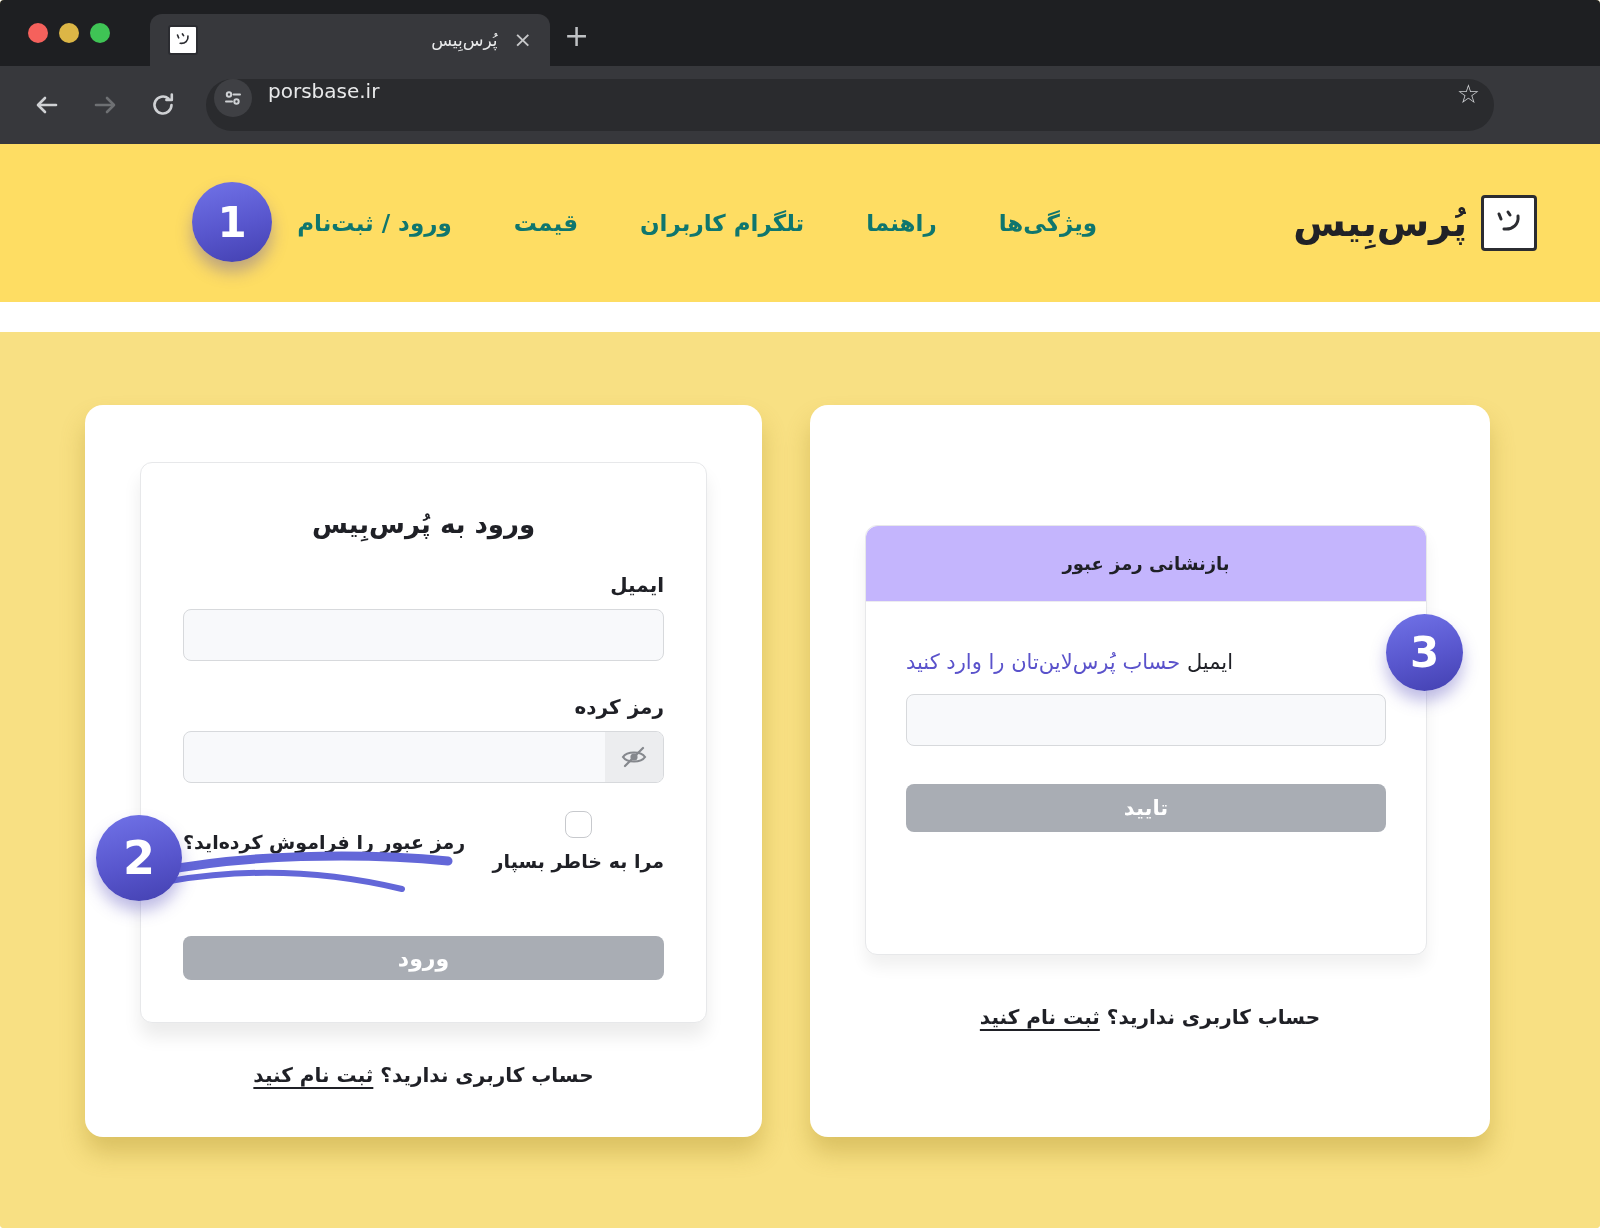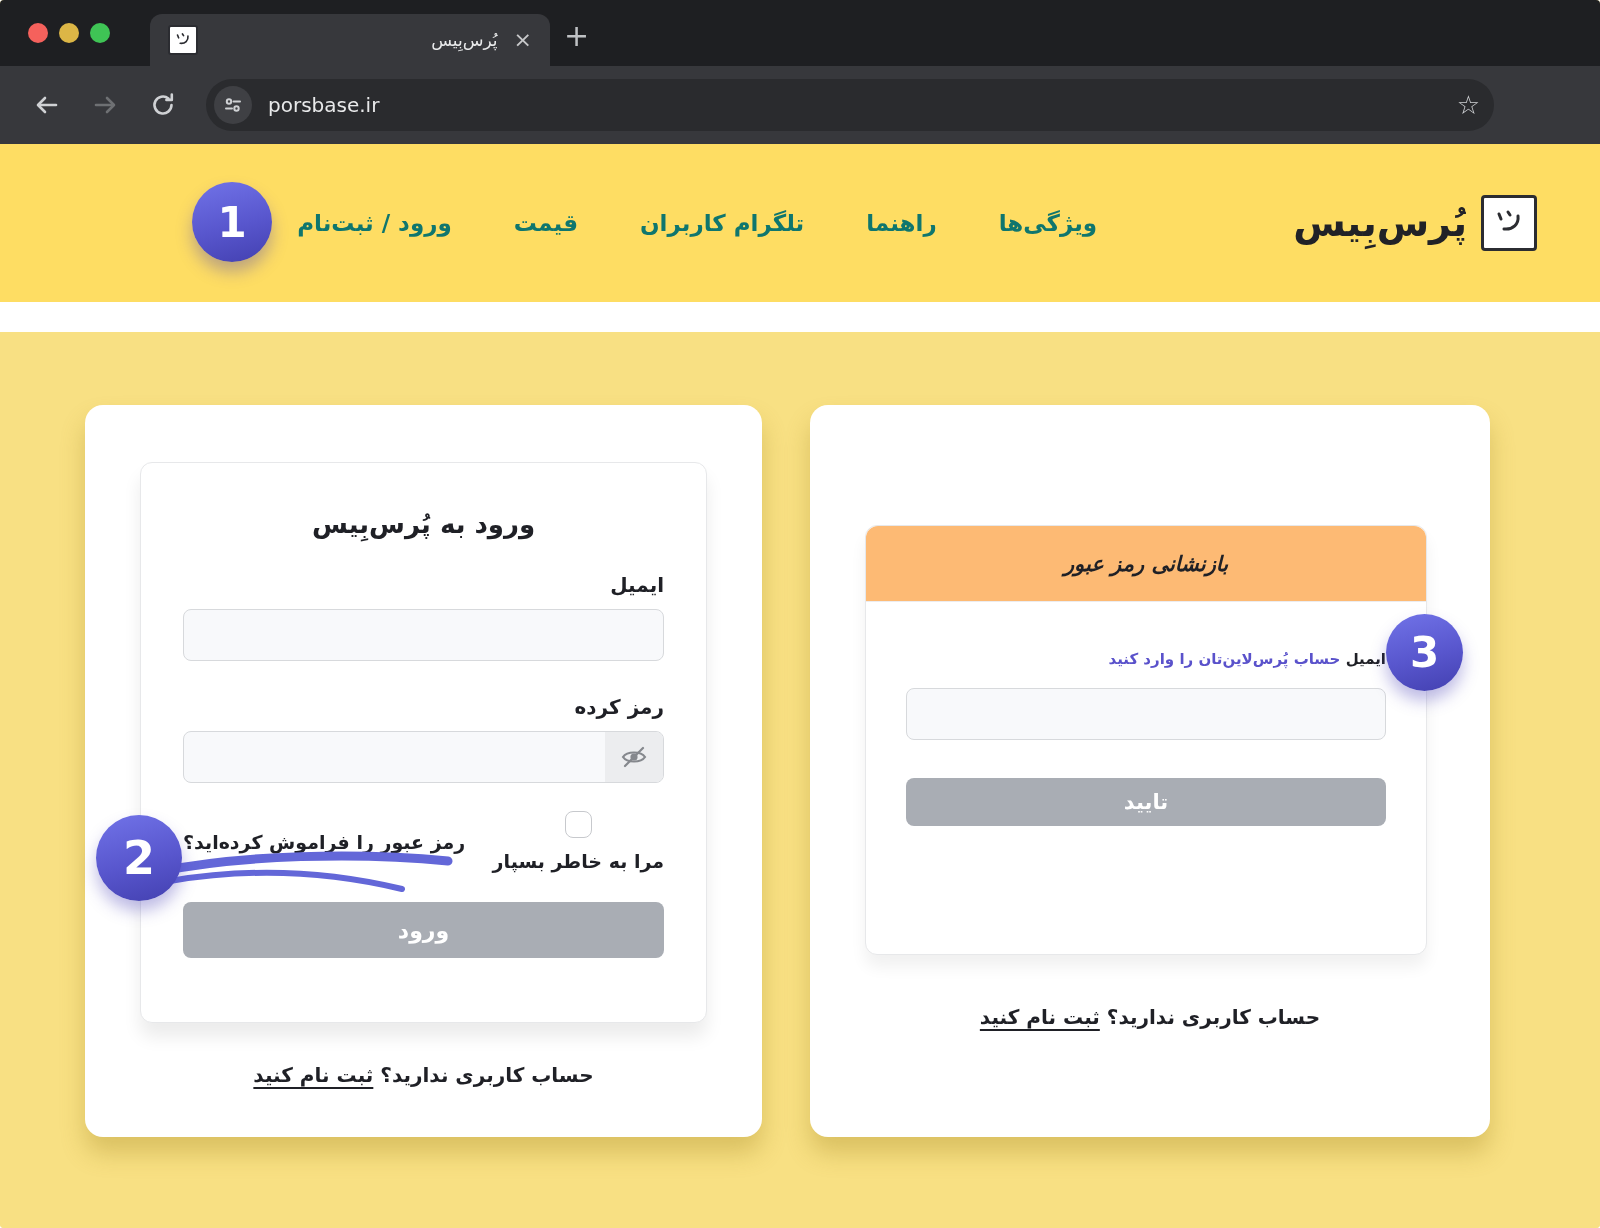--- a/index.html
+++ b/index.html
@@ -19,21 +19,21 @@
          border-radius:12px 12px 0 0; display:flex; align-items:center; gap:16px; padding:0 18px; }
   .favicon { width:30px; height:30px; background:#ffffff; border:2px solid #2b2c31; border-radius:3px;
              display:flex; align-items:center; justify-content:center; margin-right:auto; }
   .tab-title { color:#e8e9ea; font-size:17px; }
   .tab-close { color:#c7c8ca; font-size:22px; line-height:1; cursor:default; }
   .newtab { position:absolute; left:564px; top:18px; font-size:30px; color:#bfc1c4; }
 
   .toolbar { height:78px; background:#37383c; display:flex; align-items:center; padding-left:18px; }
   .navbtn { width:58px; display:flex; justify-content:center; align-items:center; }
   .omnibox { margin-left:14px; width:1288px; height:52px; border-radius:26px; background:#2a2b2e;
-             display:flex; align-items:center; padding:0 14px 0 8px; }
+             display:flex; padding:0 14px 0 8px; }
   .site-info { width:38px; height:38px; border-radius:50%; background:#3f4044;
                display:flex; align-items:center; justify-content:center; }
   .url { color:#e8e9ea; font-size:20px; margin-left:16px; flex:1; text-align:left; }
   .star { font-size:26px; color:#cfd1d4; }
 
   
   .site-header { height:158px; background:#fedd63; display:flex; direction:rtl; align-items:center; padding:0 63px; }
   .brand { display:flex; align-items:center; gap:14px; }
   .brand-icon { width:56px; height:56px; background:#ffffff; border:3px solid #2b2c31; border-radius:4px;
                 display:flex; align-items:center; justify-content:center; }
@@ -58,35 +58,35 @@
   .text-input { margin-top:12px; width:100%; height:52px; background:#f8f9fb; border:1px solid #d7d9dc;
                 border-radius:8px; font-size:20px; padding:0 14px; outline:none; }
   .pw-wrap { position:relative; }
   .eye-box { position:absolute; right:1px; top:13px; width:58px; height:50px; background:#ecedef;
              border-radius:0 7px 7px 0; display:flex; align-items:center; justify-content:center; cursor:pointer; }
   .options { margin-top:28px; display:flex; justify-content:space-between; align-items:center;
              font-size:19px; font-weight:bold; color:#1f2026; }
   .remember { display:flex; align-items:center; gap:12px;flex-direction:column; }
   .checkbox { width:27px; height:27px; border:1.5px solid #c7c9cd; border-radius:8px; background:#fff; cursor:pointer; }
   .forgot { cursor:pointer; }
-  .submit { display:block; margin-top:30px; width:100%; height:56px; background:#a9adb4; border:none;
+  .submit { display:block; margin-top:64px; width:100%; height:44px; background:#a9adb4; border:none;
             border-radius:8px; color:#ffffff; font-size:22px; font-weight:bold; font-family:inherit; cursor:pointer; }
 
   .signup-line { position:absolute; left:0; width:100%; text-align:center; font-size:20px; font-weight:bold;
                  color:#1f2026; direction:rtl; }
   .card-login .signup-line { bottom:50px; }
   .card-reset .signup-line { bottom:108px; }
   .signup-link { text-decoration:underline; text-underline-offset:5px; text-decoration-thickness:2px; cursor:pointer; }
 
   .reset-card { position:absolute; left:55px; top:120px; width:562px; height:430px; background:#ffffff;
                 border:1px solid #e7e8ea; border-radius:12px; box-shadow:0 12px 16px rgba(0,0,0,0.06); direction:rtl; }
-  .reset-header { height:76px; background:#fdba74; border-bottom:1px solid #ececef; border-radius:12px 12px 0 0;
-                  display:flex; align-items:center; justify-content:center; font-size:21px; font-weight:bold; color:#1f2026;font-style:italic; }
+  .reset-header { height:76px; background:#c4b5fd; border-bottom:1px solid #ececef; border-radius:12px 12px 0 0;
+                  display:flex; align-items:center; justify-content:center; font-size:18px; font-weight:bold; color:#1f2026; }
   .reset-body { padding:0 40px; }
-  .reset-label { margin-top:48px; font-size:15px; font-weight:bold; color:#1f2026; text-align:right; }
+  .reset-label { margin-top:48px; font-size:21px; font-weight:normal; color:#1f2026; text-align:left; }
   .reset-label .purple { color:#5a52cb; }
   .reset-body .text-input { margin-top:20px; }
   .reset-body .submit { margin-top:38px; height:48px; font-size:21px; }
 
   
   .badge { position:absolute; border-radius:50%; color:#ffffff; font-weight:bold; z-index:10;
            display:flex; align-items:center; justify-content:center;
            background:linear-gradient(165deg,#7173e8 0%,#5856cd 55%,#4340b0 100%);
            box-shadow:0 10px 16px rgba(70,60,180,0.35); }
   .badge-1 { left:192px; top:182px; width:80px; height:80px; font-size:42px; }

